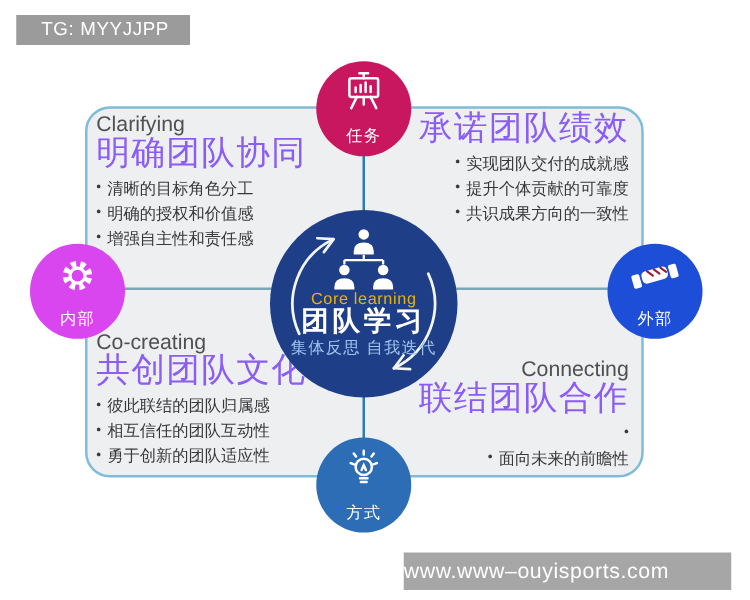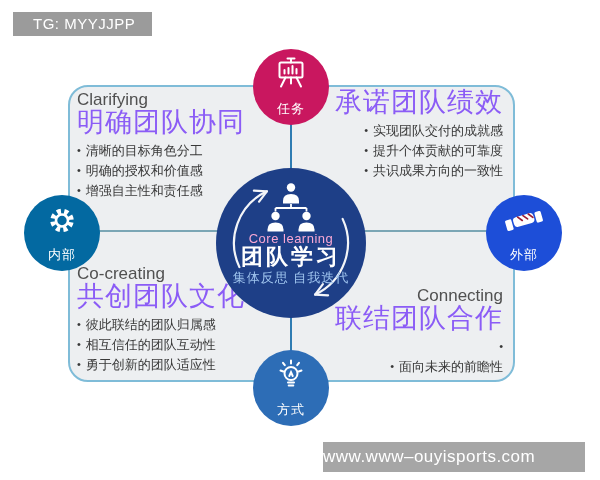--- a/index.html
+++ b/index.html
@@ -41,21 +41,21 @@
               font-size:13px;letter-spacing:1px;}
   .node.top{left:253px;top:49px;}
   .node.left{left:24px;top:195px;}
   .node.right{left:486px;top:195px;}
   .node.bottom{left:253px;top:350px;}
 
   
   .center-circle{position:absolute;left:216px;top:168px;width:150px;height:150px;border-radius:50%;}
   .center-circle svg{position:absolute;left:0;top:0;}
   .c-text{position:absolute;left:0;right:0;text-align:center;color:#fff;}
-  .c-en{top:64px;font-size:13px;line-height:14px;color:#f9a8d4;letter-spacing:.5px;}
+  .c-en{top:64px;font-size:13px;line-height:14px;color:#eab308;letter-spacing:.5px;}
   .c-zh{top:77px;font-size:22px;line-height:24px;font-weight:600;letter-spacing:3px;}
   .c-sub{top:102px;font-size:13px;line-height:15px;color:#9fc4ee;letter-spacing:1px;}
 
   
   .footer-bar{position:absolute;left:323px;top:442px;width:262px;height:30px;color:#fff;
               font-size:17px;line-height:30px;text-align:left;letter-spacing:.5px;}
 </style>
 </head>
 <body>
 
@@ -168,21 +168,21 @@
       <g fill="none" stroke="#fff" stroke-width="2" stroke-linecap="round" stroke-linejoin="round">
         <path d="M16.5 3.5 h7 M20 3.5 v4"></path>
         <rect x="8.5" y="7.5" width="23" height="15" rx="1.5"></rect>
         <path d="M13.5 18.5 v-3.5 M17.5 18.5 v-5.5 M21.5 18.5 v-7.5 M25.5 18.5 v-4.5"></path>
         <path d="M14.5 22.5 l-4.5 9 M25.5 22.5 l4.5 9 M20 22.5 v6"></path>
       </g>
     </svg>
     <div class="node-label">任务</div>
   </div>
 
-  <div class="node left" style="background: #0369a1;">
+  <div class="node left" style="background: #d946ef;">
     <svg width="40" height="40" viewBox="0 0 40 40">
       <circle cx="20" cy="19.5" r="9" fill="none" stroke="#fff" stroke-width="5.5" stroke-dasharray="3.9 3.2" transform="rotate(11 20 19.5)"></circle>
       <circle cx="20" cy="19.5" r="6" fill="none" stroke="#fff" stroke-width="2.6"></circle>
     </svg>
     <div class="node-label">内部</div>
   </div>
 
   <div class="node right" style="background: #1d4ed8;">
     <svg width="40" height="40" viewBox="0 0 40 40">
       <g transform="rotate(-16 20 20)">

